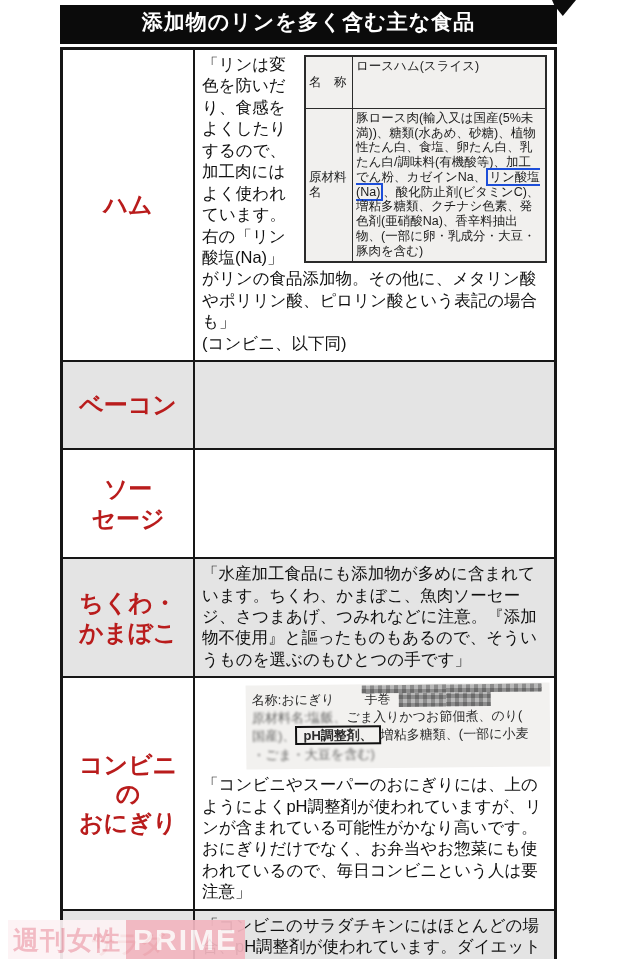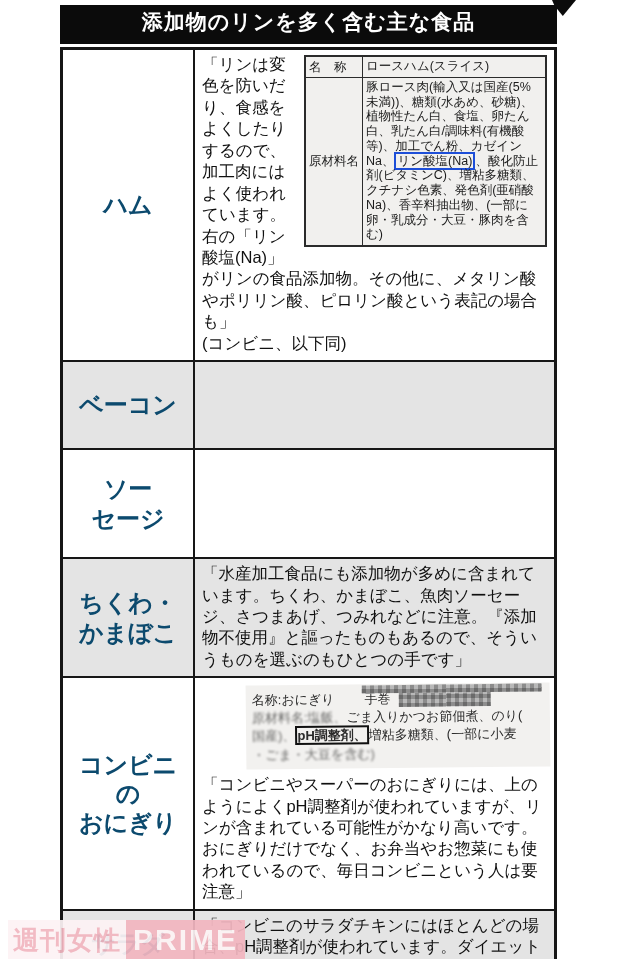--- a/index.html
+++ b/index.html
@@ -15,59 +15,59 @@
   .title-bar { background:#0b0b0b; color:#ffffff; text-align:center;
     font-weight:bold; font-size:21px; height:39px; line-height:33px;
     letter-spacing:1px; margin-bottom:3px; }
 
   .food-table { border:3px solid #161616; background:#fff; }
   .row { display:flex; border-bottom:2px solid #161616; }
   .row:last-child { border-bottom:none; }
   .row.alt { background:#e4e4e4; }
   .cell.food { width:132px; flex:none; border-right:2px solid #161616;
     display:flex; align-items:center; justify-content:center; text-align:center;
-    font-weight:bold; font-size:24px; line-height:1.22; color:#0c4a6e; }
+    font-weight:bold; font-size:24px; line-height:1.22; color:#b91c1c; }
   .food-name { white-space:pre-line; }
   .cell.desc { flex:1; padding:4px 7px 6px; font-size:16.5px; line-height:1.3;
     color:#101010; overflow:hidden; }
 
   .r-ham  { min-height:253px; }
   .r-bacon{ min-height:88px; }
   .r-saus { min-height:109px; }
   .r-chik { min-height:110px; }
   .r-oni  { min-height:207px; }
   .r-sala { min-height:87px; }
 
   
   .ham-label { float:right; width:243px; margin:1px 0 3px 5px;
     border:2px solid #2b2b2b; background:#f1f0ee; font-size:12.5px;
     line-height:1.18; color:#1b1b1b; }
   .lbl-row { display:flex; }
   .lbl-row + .lbl-row { border-top:1.5px solid #2b2b2b; }
-  .lbl-h { width:57px; flex:none; border-right:1.5px solid #2b2b2b;
-    display:flex; align-items:center; padding:2px 3px; }
+  .lbl-h { width:47px; flex:none; border-right:1.5px solid #2b2b2b;
+    display:flex; align-items:center; padding:18px 3px; }
   .lbl-v { flex:1; padding:2px 3px 3px; }
   .boxed { border:2px solid #1d4ed8; padding:0 1px; display:inline; }
 
   .attr-line { display:block; }
 
   
   .oni-label { position:relative; margin:2px 0 6px 44px; width:304px;
     background:#f2f1ef; padding:6px 6px 5px; font-size:13px; line-height:1.4;
     color:#2b2b2b; transform:rotate(-0.6deg); }
   .mosaic { background:
       repeating-linear-gradient(90deg,#9f9f9f 0 4px,#d2d2d2 4px 8px),
       repeating-linear-gradient(0deg,#ababab 0 4px,#e0e0e0 4px 8px);
     background-blend-mode:multiply; }
   .strip-top { position:absolute; top:1px; right:8px; width:180px; height:8px; }
   .m-inline { display:inline-block; vertical-align:middle; width:92px;
     height:15px; margin-left:8px; }
   .sp { display:inline-block; width:30px; }
   .blur { filter:blur(1px); opacity:.7; }
-  .phbox { border:2.5px solid #101010; padding:0 0; font-weight:bold; }
+  .phbox { border:2.5px solid #101010; padding:0 6px; font-weight:bold; }
 
   
   .watermark { position:absolute; left:8px; top:920px; display:flex;
     align-items:stretch; font-weight:bold; opacity:.93; }
   .wm-left { background:#fdf3f5; color:#f2b6c0; font-size:26px;
     padding:3px 5px 4px; letter-spacing:1px; display:flex; align-items:center; }
   .wm-right { background:#f2b6c0; color:#fdf4f5; font-size:30px;
     padding:1px 7px 3px; letter-spacing:2px; display:flex; align-items:center; }
 </style>
 </head>

